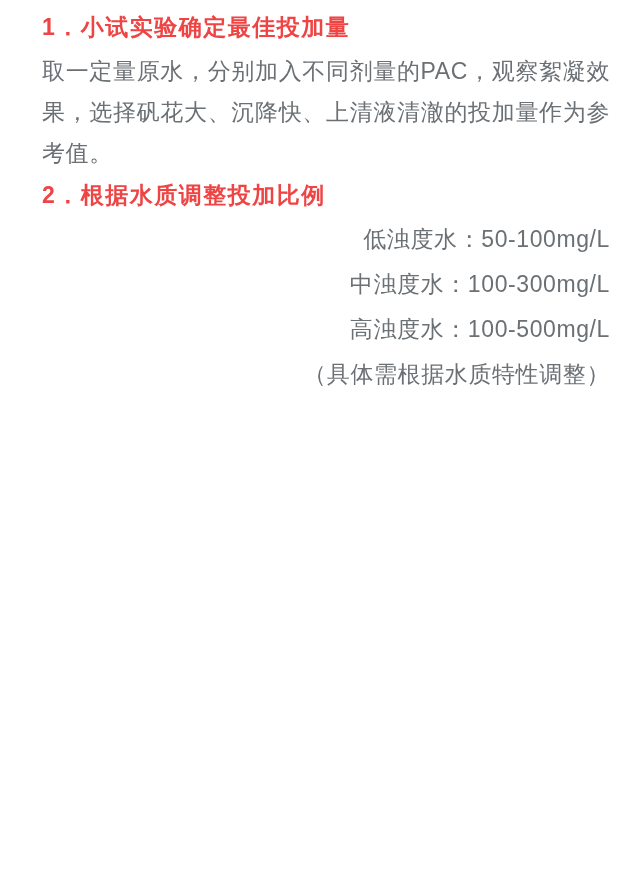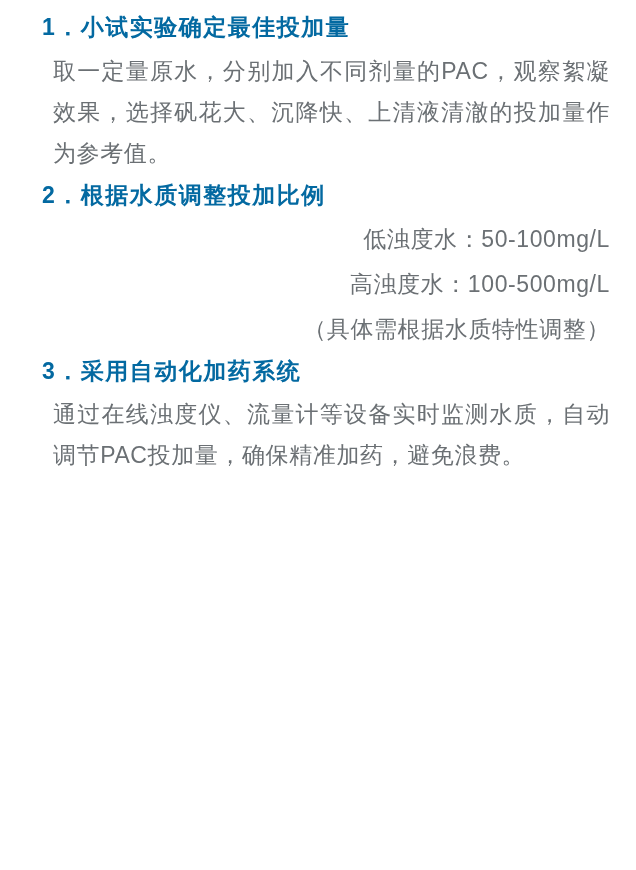--- a/index.html
+++ b/index.html
@@ -19,32 +19,32 @@
     height: 870px;
     padding: 10px 26px 0 42px;
     background: #ffffff;
   }
   .section {
     margin: 0;
   }
   .heading {
     font-size: 23px;
     font-weight: bold;
-    color: #0369a1;
+    color: #ef4444;
     letter-spacing: 1.5px;
     line-height: 1.52;
     margin: 0 0 6px 0;
     white-space: nowrap;
   }
   .para {
     font-size: 23px;
     color: #6b7074;
     line-height: 1.78;
     letter-spacing: 0.6px;
-    margin: 0 0 4px 11px;
+    margin: 0 0 4px 0;
     text-align: justify;
     text-justify: inter-ideograph;
   }
   .para.nowrap {
     white-space: nowrap;
     text-align: right;
   }
 </style>
 </head>
 <body>
@@ -52,23 +52,20 @@
 <div class="page">
 
   <div class="section">
     <div class="heading">1．小试实验确定最佳投加量</div>
     <div class="para">取一定量原水，分别加入不同剂量的PAC，观察絮凝效果，选择矾花大、沉降快、上清液清澈的投加量作为参考值。</div>
   </div>
 
   <div class="section">
     <div class="heading">2．根据水质调整投加比例</div>
     <div class="para nowrap">低浊度水：50-100mg/L</div>
+    <div class="para nowrap">中浊度水：100-300mg/L</div>
     <div class="para nowrap">高浊度水：100-500mg/L</div>
     <div class="para nowrap">（具体需根据水质特性调整）</div>
   </div>
 
-  <div class="section">
-    <div class="heading">3．采用自动化加药系统</div>
-    <div class="para">通过在线浊度仪、流量计等设备实时监测水质，自动调节PAC投加量，确保精准加药，避免浪费。</div>
-  </div>
 
 
 </div>
 
 </body></html>

